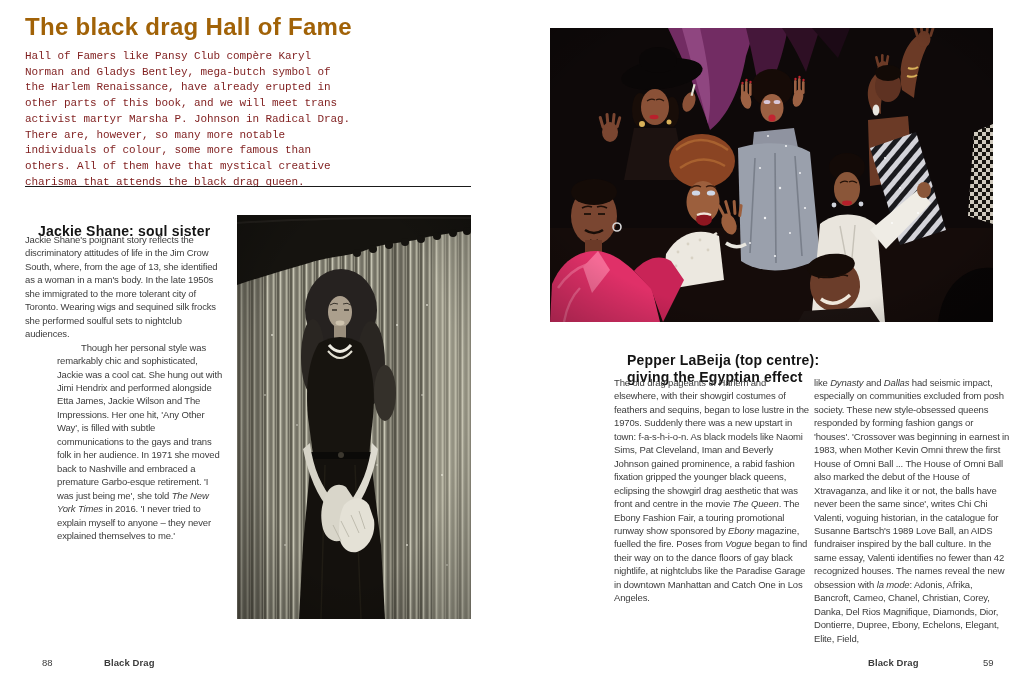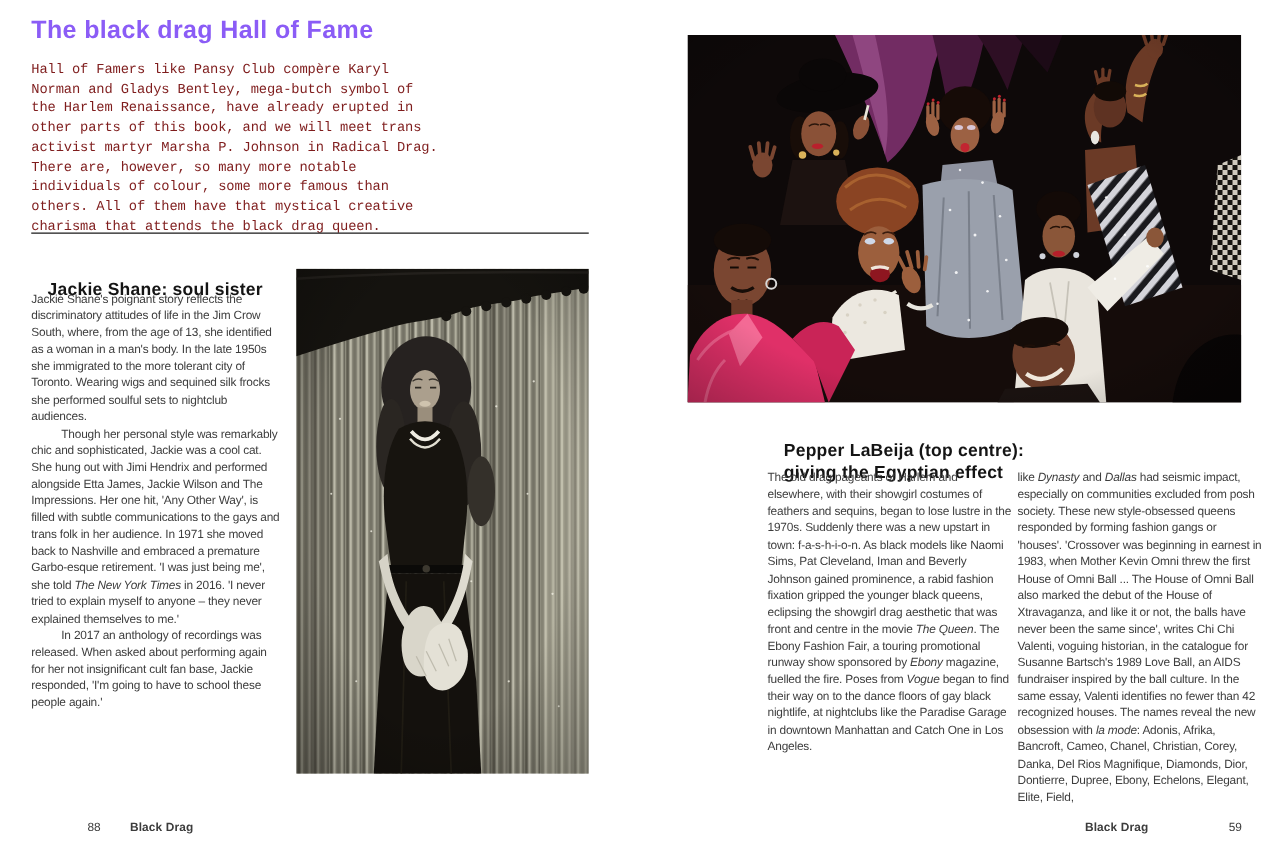--- a/index.html
+++ b/index.html
@@ -1,63 +1,62 @@
 <!DOCTYPE html>
 <html><head>
 <meta charset="utf-8">
 <style>
   html,body{margin:0;padding:0;background:#ffffff;}
   body{width:1020px;height:690px;overflow:hidden;font-family:"Liberation Sans",sans-serif;}
   .spread{position:relative;width:1020px;height:690px;background:#fff;}
 
-  .title{position:absolute;left:25px;top:13px;font-size:20px;font-weight:bold;color:#8b5cf6;letter-spacing:.3px;margin:0;}
+  .title{position:absolute;left:25px;top:13px;font-size:24px;font-weight:bold;color:#a16207;letter-spacing:.3px;margin:0;}
   .intro{position:absolute;left:25px;top:49px;width:330px;font-family:Liberation Mono, monospace;
          font-size:11px;line-height:15.7px;letter-spacing:-0.1px;color:#7f1d1d;margin:0;}
   .rule{position:absolute;left:25px;top:186px;width:446px;border:none;border-top:1.6px solid #1a1a1a;margin:0;}
 
   .sec-heading{position:absolute;font-size:14px;font-weight:bold;color:#141414;letter-spacing:.2px;margin:13px;line-height:17px;}
   .heading-left{left:25px;top:210px;}
   .heading-right{left:614px;top:339px;}
 
   .body-col{position:absolute;font-size:9.5px;line-height:13.45px;letter-spacing:-0.15px;color:#3d3d3d;}
   .col-jackie{left:25px;top:233px;width:199px;}
   .col-r1{left:614px;top:376px;width:196px;}
   .col-r2{left:814px;top:376px;width:196px;}
   .body-col p{margin:0;}
-  .body-col p.indent{text-indent:24px;}
+  .body-col p.indent{text-indent:24px;margin-left:32px;}
   .body-col em{font-style:italic;}
 
   figure{margin:0;padding:0;position:absolute;}
   figure svg{display:block;}
   .photo-bw{left:237px;top:215px;width:234px;height:404px;}
   .photo-color{left:550px;top:28px;width:443px;height:294px;}
 
   .footer-item{position:absolute;top:657px;font-size:9.5px;color:#3c3c3c;}
   .fnum{font-weight:normal;}
   .flabel{font-weight:bold;letter-spacing:.1px;}
-  .f-88{left:70px;}
+  .f-88{left:42px;}
   .f-bd-left{left:104px;}
   .f-bd-right{left:868px;}
   .f-89{left:983px;}
 </style>
 </head>
 <body>
 
 <div class="spread">
 
   <section>
     <h1 class="title">The black drag Hall of Fame</h1>
     <p class="intro">Hall of Famers like Pansy Club compère Karyl Norman and Gladys Bentley, mega-butch symbol of the Harlem Renaissance, have already erupted in other parts of this book, and we will meet trans activist martyr Marsha P. Johnson in Radical Drag. There are, however, so many more notable individuals of colour, some more famous than others. All of them have that mystical creative charisma that attends the black drag queen.</p>
     <hr class="rule">
 
     <h2 class="sec-heading heading-left">Jackie Shane: soul sister</h2>
     <div class="body-col col-jackie">
         <p><span>Jackie Shane's poignant story reflects the discriminatory attitudes of life in the Jim Crow South, where, from the age of 13, she identified as a woman in a man's body. In the late 1950s she immigrated to the more tolerant city of Toronto. Wearing wigs and sequined silk frocks she performed soulful sets to nightclub audiences.</span></p>
         <p class="indent"><span>Though her personal style was remarkably chic and sophisticated, Jackie was a cool cat. She hung out with Jimi Hendrix and performed alongside Etta James, Jackie Wilson and The Impressions. Her one hit, 'Any Other Way', is filled with subtle communications to the gays and trans folk in her audience. In 1971 she moved back to Nashville and embraced a premature Garbo-esque retirement. 'I was just being me', she told </span><em>The New York Times</em><span> in 2016. 'I never tried to explain myself to anyone – they never explained themselves to me.'</span></p>
-        <p class="indent"><span>In 2017 an anthology of recordings was released. When asked about performing again for her not insignificant cult fan base, Jackie responded, 'I'm going to have to school these people again.'</span></p>
       </div>
 
     <figure class="photo-bw">
       <svg width="234" height="404" viewBox="0 0 234 404" xmlns="http://www.w3.org/2000/svg">
         <defs>
           <pattern id="curt" width="13" height="404" patternUnits="userSpaceOnUse">
             <rect width="13" height="404" fill="#8f8d7e"></rect>
             <rect x="1" width="2" height="404" fill="#5e5c50"></rect>
             <rect x="4" width="1.2" height="404" fill="#c7c5b4"></rect>
             <rect x="6.4" width="2.6" height="404" fill="#757366"></rect>

